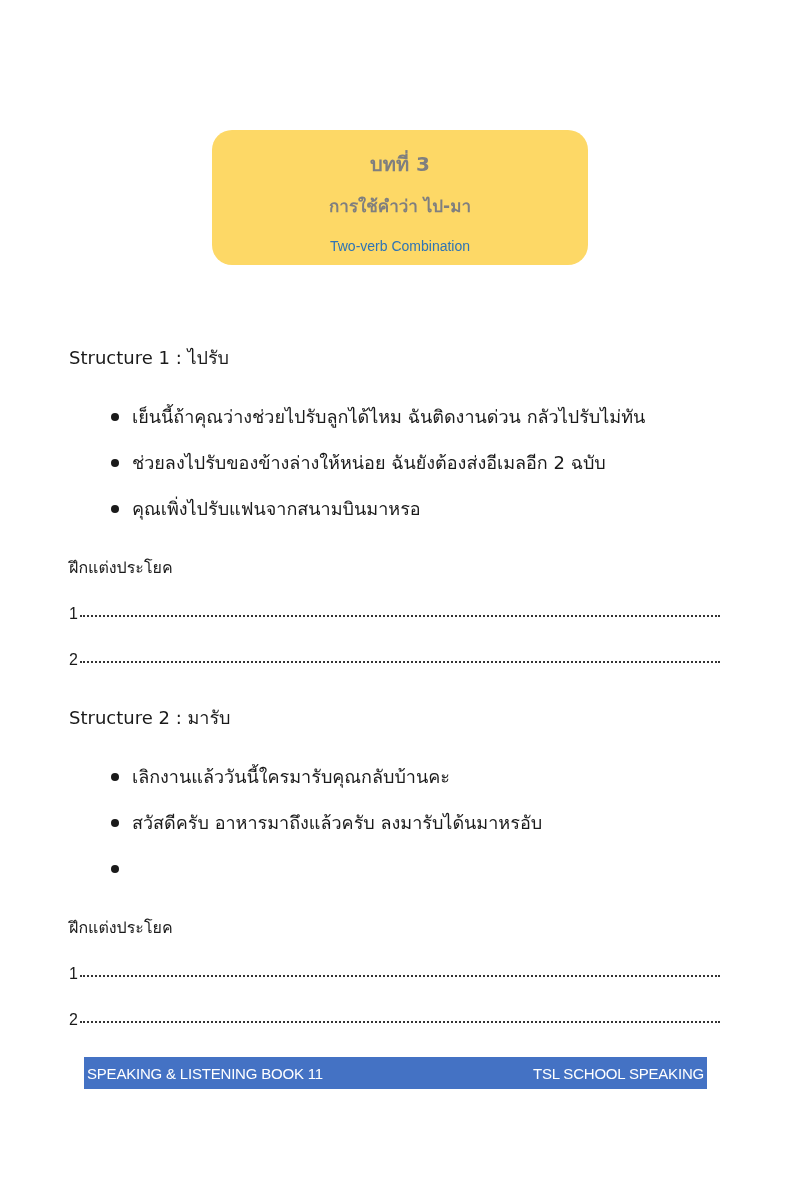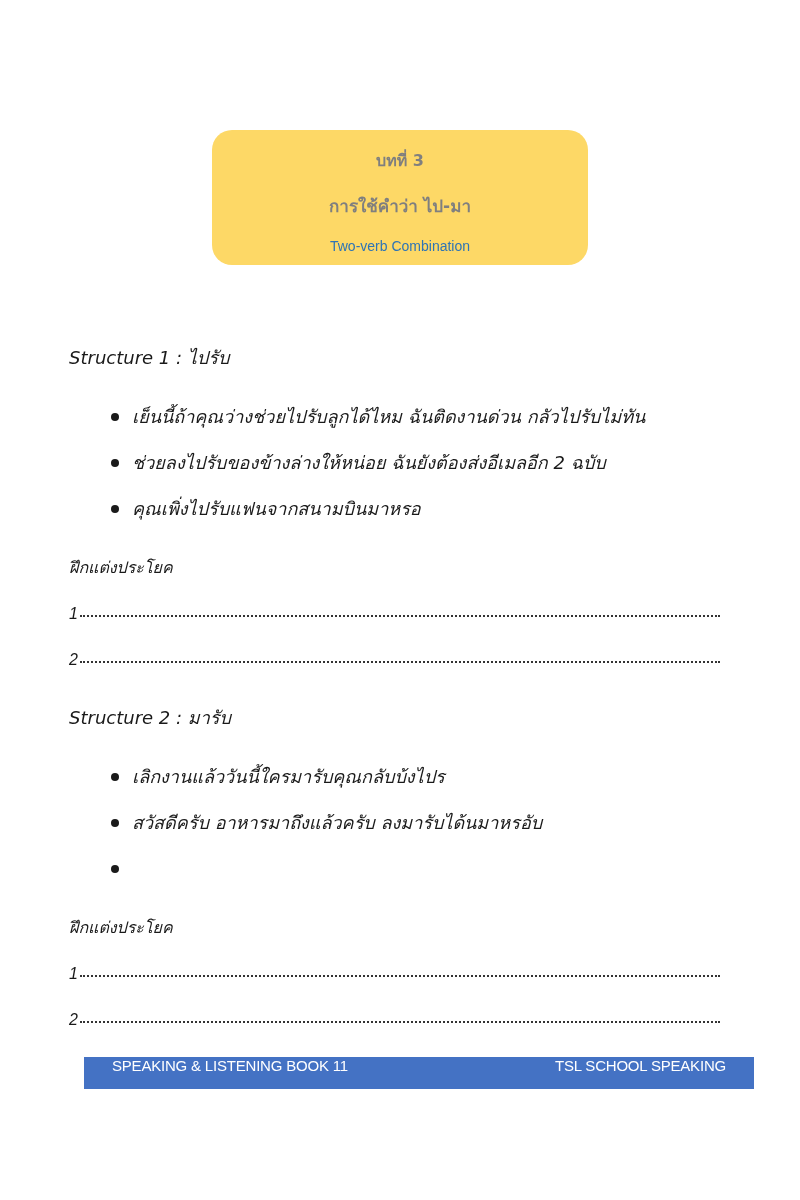--- a/index.html
+++ b/index.html
@@ -22,21 +22,21 @@
       width: 376px;
       height: 135px;
       background: #fdd866;
       border-radius: 20px;
       text-align: center;
     }
     .title-lesson {
       position: absolute;
       left: 0; right: 0;
       top: 18px;
-      font-size: 16px;
+      font-size: 20px;
       font-weight: bold;
       color: #7f7f7f;
     }
     .title-main {
       position: absolute;
       left: 0; right: 0;
       top: 62px;
       font-size: 17px;
       font-weight: bold;
       color: #7f7f7f;
@@ -46,21 +46,20 @@
       left: 0; right: 0;
       top: 108px;
       font-family: Liberation Sans, sans-serif;
       font-size: 14px;
       color: #2e74b5;
     }
     .section {
       position: absolute;
       left: 69px;
       width: 660px;
-      font-style: italic;
     }
     .structure-heading {
       font-size: 18px;
       height: 46px;
       line-height: 36px;
       color: #1a1a1a;
     }
     ul.examples {
       list-style: none;
       margin: 13px;
@@ -104,29 +103,30 @@
       flex: 1 1 auto;
       height: 10px;
       border-bottom: 2px dotted #333;
       margin-left: 2px;
       transform: translateY(-2px);
     }
     .footer {
       position: absolute;
       left: 84px;
       top: 1057px;
-      width: 670px;
+      width: 623px;
       height: 32px;
       background: #4472c4;
       color: #ffffff;
       font-family: "Liberation Sans", sans-serif;
       font-size: 15px;
       display: flex;
+      align-items: center;
       justify-content: space-between;
-      padding: 0 28px;
+      padding: 0 3px;
       box-sizing: border-box;
       letter-spacing: -0.2px;
     }
   </style>
 </head>
 <body>
 
 <div class="title-box">
   <div class="title-lesson">บทที่ 3</div>
   <div class="title-main">การใช้คำว่า ไป-มา</div>
@@ -158,21 +158,21 @@
     <span class="num">2</span>
     <span class="dots"></span>
   </div>
 </div>
 
 <div class="section" style="top: 700px;">
   <div class="structure-heading">Structure 2 : มารับ</div>
   <ul class="examples">
     <li>
       <span class="bullet"></span>
-      <span>เลิกงานแล้ววันนี้ใครมารับคุณกลับบ้งไปร</span>
+      <span>เลิกงานแล้ววันนี้ใครมารับคุณกลับบ้านคะ</span>
     </li>
     <li>
       <span class="bullet"></span>
       <span>สวัสดีครับ อาหารมาถึงแล้วครับ ลงมารับได้นมาหรอับ</span>
     </li>
     <li>
       <span class="bullet"></span>
     </li>
   </ul>
   <div class="practice-label">ฝึกแต่งประโยค</div>

